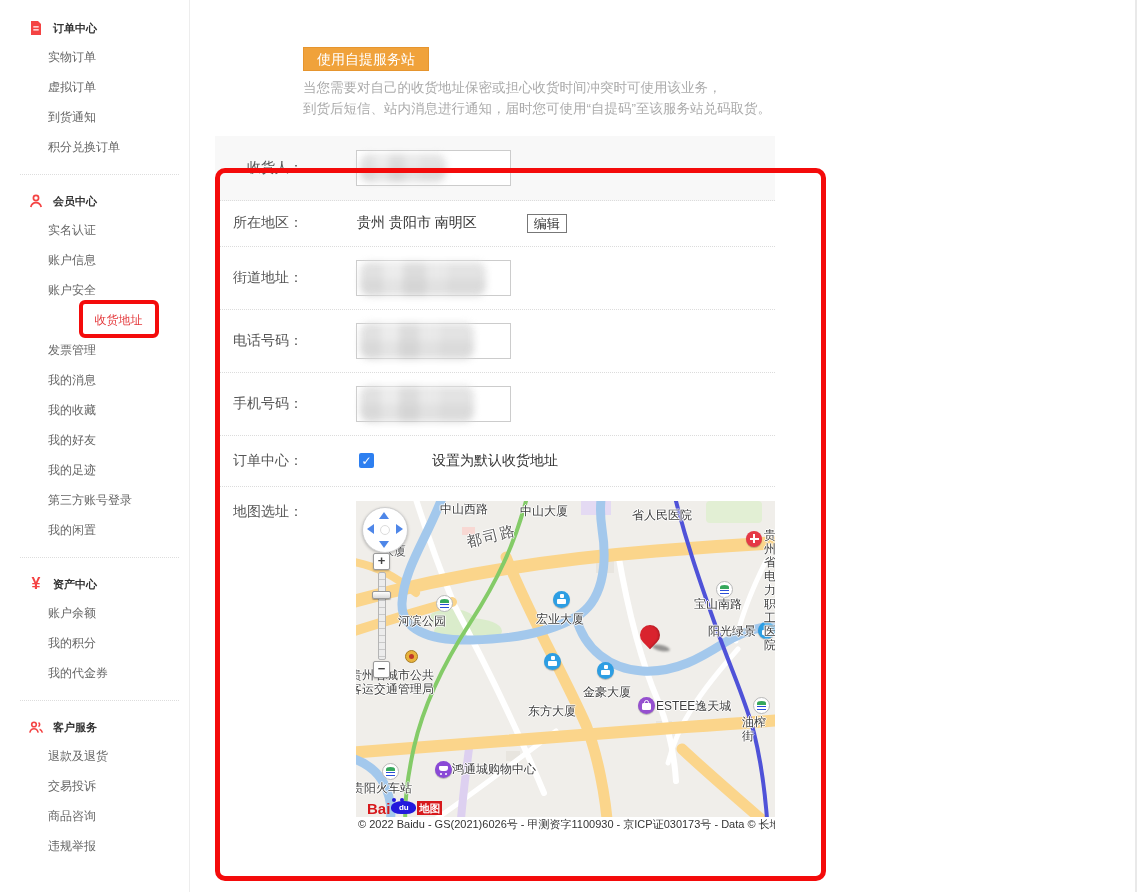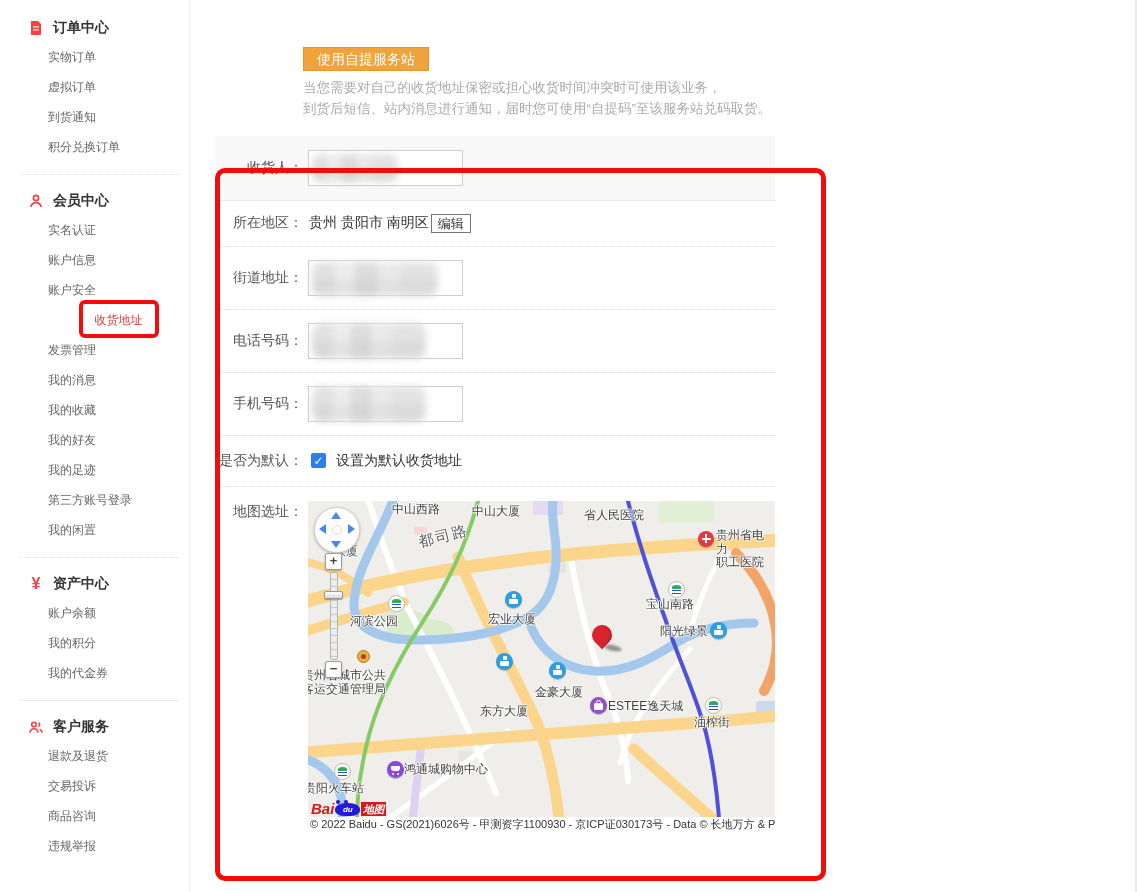--- a/index.html
+++ b/index.html
@@ -5,21 +5,21 @@
   html,body{margin:0;padding:0;width:1137px;height:892px;overflow:hidden;background:#fff;
     font-family:"Liberation Sans","DejaVu Sans",sans-serif;}
   body{position:relative;}
   body::after{content:'';position:absolute;right:0;top:0;bottom:0;width:2px;background:#e9e9e9;}
 
   
   .sidebar{position:absolute;left:0;top:0;width:190px;height:892px;background:#fff;
     border-right:1px solid #ededed;box-sizing:border-box;padding:14px 0 0 28px;}
   .sb-header{display:flex;align-items:center;height:28px;gap:9px;margin-top:12px;}
   .sb-header:first-child{margin-top:0;}
-  .sb-title{font-size:14px;font-weight:bold;color:#333;}
+  .sb-title{font-size:11px;font-weight:bold;color:#333;}
   .sb-icon{width:16px;height:16px;display:inline-flex;align-items:center;justify-content:center;}
   .sb-icon svg{width:16px;height:16px;}
   .sb-icon.asset{color:#f44343;font-weight:800;font-size:16px;}
   .sb-item{height:30px;line-height:30px;font-size:12px;color:#666;padding-left:20px;cursor:pointer;}
   .sb-item .item-text{position:relative;display:inline-block;}
   .sb-item.active{color:#e4393c;text-align:center;}
   .sb-item.active .item-text::after{content:'';position:absolute;left:-16px;right:-16px;top:-5px;bottom:-3px;
     border:4px solid #f40b0b;border-radius:6px;pointer-events:none;}
   .sb-div{border:none;border-top:1px dotted #ddd;margin:12px 10px 0 -8px;}
 
@@ -28,21 +28,21 @@
   .tabs{display:flex;gap:10px;margin:25px 0 0 30px;}
   .tab{height:28px;line-height:28px;padding:0 17px;background:#f5f5f5;color:#555;font-size:14px;cursor:pointer;}
   .tab.active{background:#2b2b2b;color:#fff;}
 
   .pickup-btn{display:inline-block;margin:47px 0 0 113px;background:#f0a23b;border:1px solid #e6952e;
     color:#fff;font-size:14px;line-height:20px;padding:1px 13px;cursor:pointer;}
   .pickup-desc{margin:7px 0 0 113px;font-size:13.5px;color:#ababab;line-height:1.55;}
 
   
   .form{position:relative;margin:16px 0 0 25px;width:560px;}
-  .frow{display:flex;align-items:center;border-bottom:1px dotted #dcdcdc;box-sizing:border-box;}
+  .frow{display:flex;align-items:center;border-bottom:1px dotted #dcdcdc;box-sizing:border-box;gap:48px;}
   .frow .flabel{width:88px;flex:none;text-align:right;font-size:14px;color:#555;}
   .r-recipient{background:#f8f8f8;padding:14px 0;}
   .r-region{padding:13px 0;}
   .r-input{padding:13px 0;}
   .r-default{padding:16px 0;}
   .r-map{padding:14px 0 0 0;border-bottom:none;align-items:flex-start;}
   .r-map .flabel{margin-top:2px;}
   .input-box{width:153px;height:34px;border:1px solid #ccc;background:#fff;margin-left:5px;position:relative;}
   .patch{position:absolute;left:3px;top:3px;height:28px;border-radius:9px;filter:blur(3.5px);opacity:.95;
     background:linear-gradient(90deg,#ececec 0 18%,#f8f8f8 18% 34%,#e7e7e7 34% 52%,#f5f5f5 52% 70%,#eeeeee 70% 100%),
@@ -105,21 +105,21 @@
   .zbtn{position:absolute;left:1px;width:17px;height:17px;background:#fff;border:1px solid #9a9a9a;border-radius:2px;
     box-sizing:border-box;font-size:13px;font-weight:bold;color:#444;line-height:14px;text-align:center;
     box-shadow:0 1px 2px rgba(0,0,0,.25);cursor:pointer;}
   .z-in{top:0;}
   .z-out{top:108px;}
   .ztrack{position:absolute;left:5.5px;top:19px;width:8px;height:88px;box-sizing:border-box;border:1px solid #b5b5b5;border-radius:2px;
     background:repeating-linear-gradient(180deg,#ececec 0 6px,#c9c9c9 6px 7px);cursor:pointer;}
   .zhandle{position:absolute;left:0;top:38px;width:19px;height:8px;background:linear-gradient(#fff,#d9d9d9);
     border:1px solid #999;border-radius:2px;box-sizing:border-box;box-shadow:0 1px 1px rgba(0,0,0,.3);cursor:grab;}
 
-  .bd-logo{position:absolute;left:3px;bottom:16px;display:flex;align-items:flex-end;z-index:12;font-style:italic;}
+  .bd-logo{position:absolute;left:11px;bottom:16px;display:flex;align-items:flex-start;z-index:12;}
   .bd-bai{color:#d7191c;font-weight:bold;font-size:15px;line-height:15px;}
   .bd-paw{position:relative;width:25px;height:13px;background:#2319dc;border-radius:46% 46% 40% 40%;
     color:#fff;font-size:8px;font-weight:bold;text-align:center;line-height:14px;margin:0 1px;}
   .bd-paw::before{content:'';position:absolute;top:-3px;left:1px;width:4px;height:4px;border-radius:50%;
     background:#2319dc;box-shadow:8px 0 0 #2319dc;}
   .bd-map{background:#d7191c;color:#fff;font-size:10.5px;font-weight:bold;padding:1px 2px;line-height:12px;}
   .copyright{position:absolute;left:0;right:0;bottom:0;height:15px;background:#fff;z-index:11;
     font-size:11px;color:#333;white-space:nowrap;overflow:hidden;line-height:15px;padding-left:2px;}
 </style>
 </head>
@@ -229,21 +229,21 @@
     </div>
 
     <div class="frow r-input">
       <div class="flabel">手机号码：</div>
       <div class="input-box">
           <div class="patch md"></div>
         </div>
     </div>
 
     <div class="frow r-default">
-      <div class="flabel">是否为默认：</div>
+      <div class="flabel">订单中心：</div>
       <div class="checkbox">✓</div>
       <span class="cb-label">设置为默认收货地址</span>
     </div>
 
     <div class="frow r-map">
       <div class="flabel">地图选址：</div>
 
       <div class="map">
         <svg class="base" width="472" height="331" viewBox="0 0 472 331">
           <rect x="0" y="0" width="472" height="331" fill="#f0eeea"></rect>

